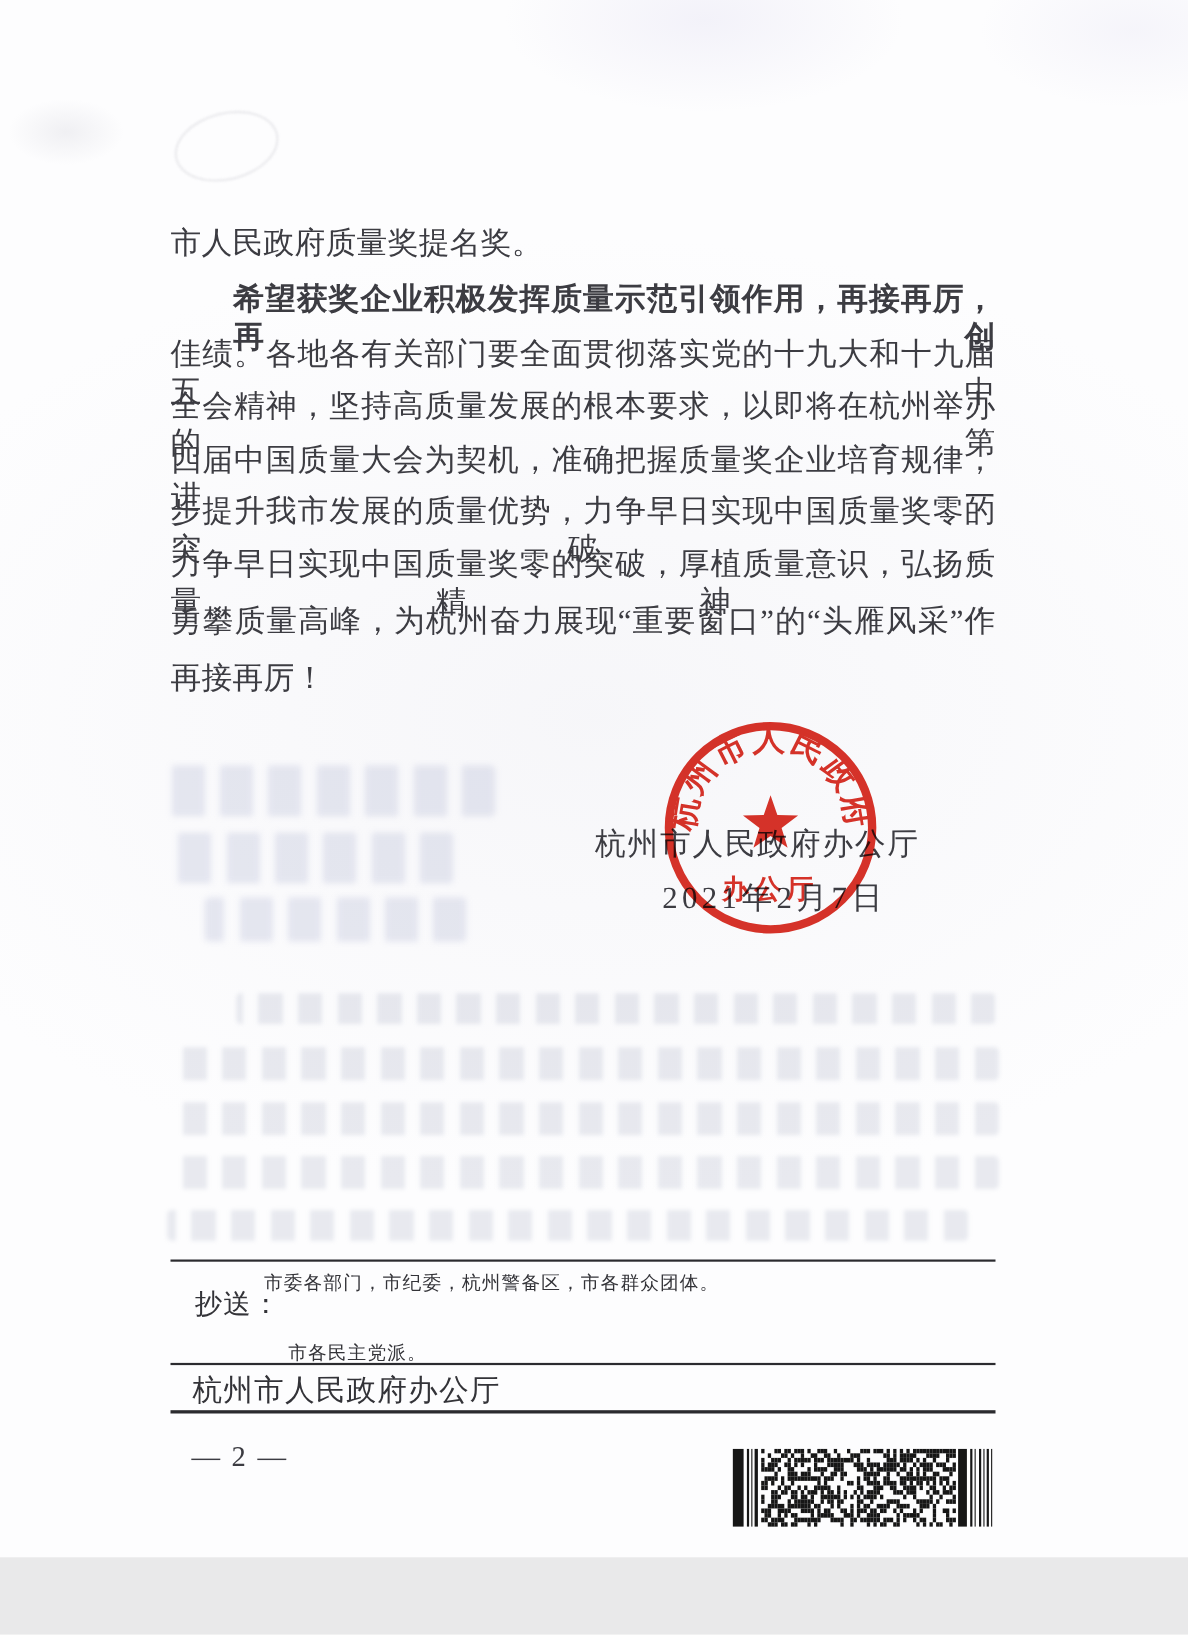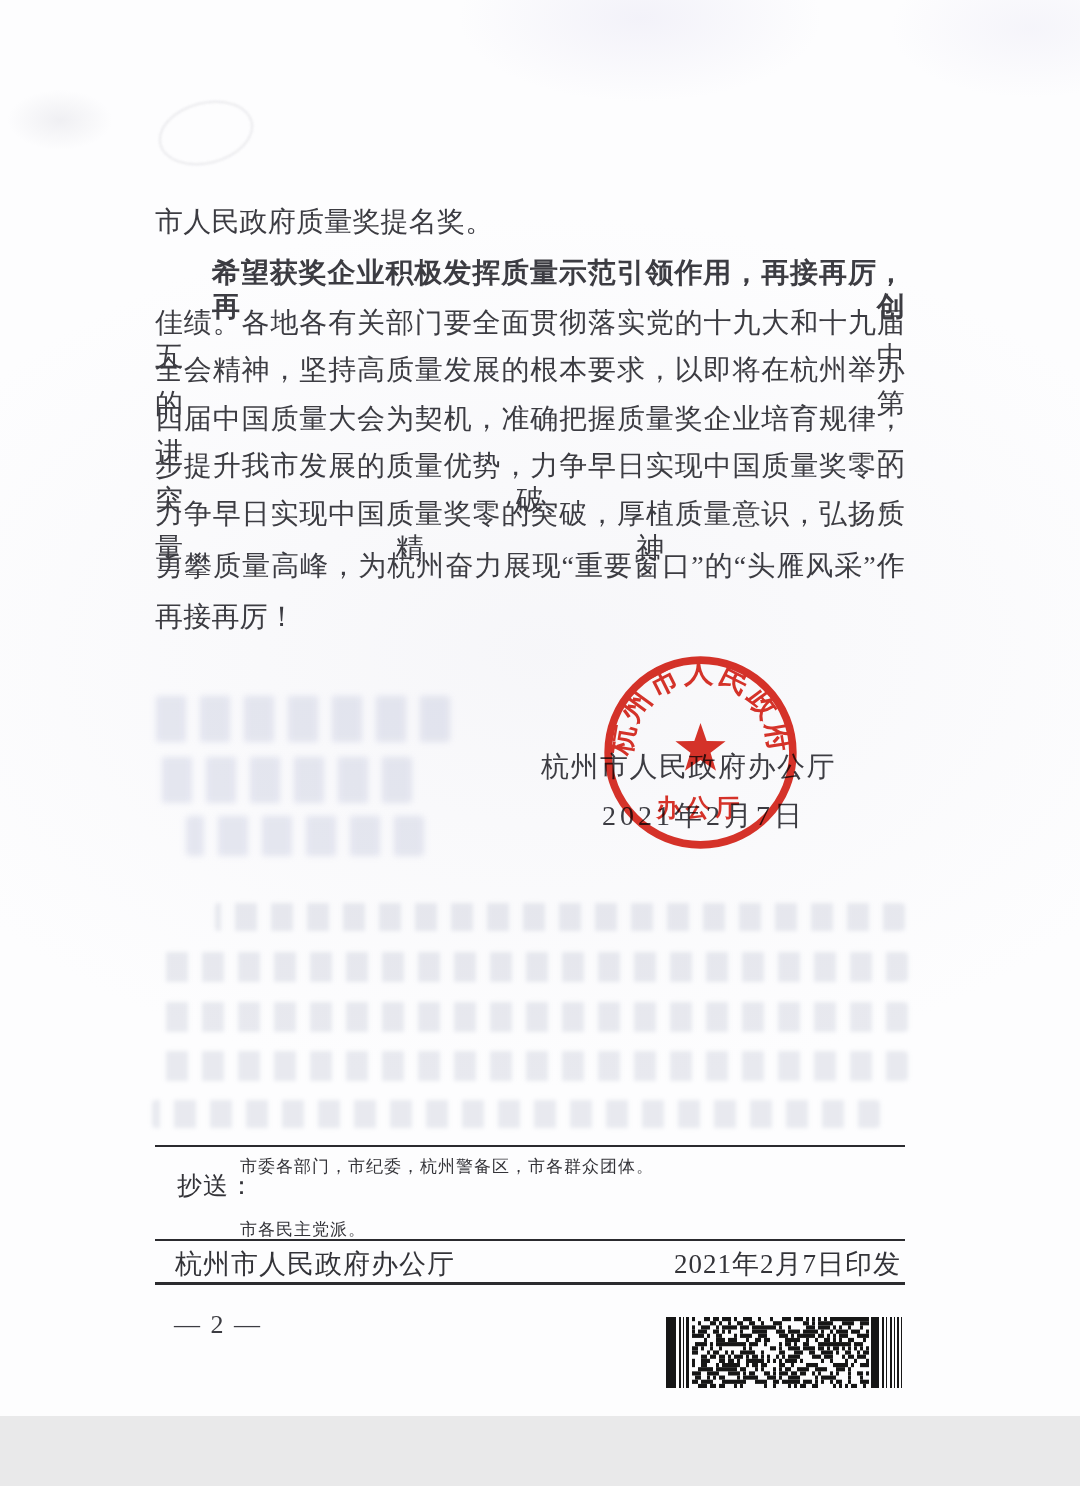--- a/index.html
+++ b/index.html
@@ -70,21 +70,21 @@
   .cc-label{
     position:absolute;left:177px;top:1129px;
     font-size:25px;color:#333338;letter-spacing:1px;white-space:nowrap;margin-top:40px;
   }
   .cc-line{
     position:absolute;left:240px;
     font-size:17px;color:#333338;letter-spacing:1px;white-space:nowrap;
   }
   .cc-line.l0{top:1155px;}
   .cc-line.l1{top:1187px;}
-  .cc-line.l2{top:1218px;}
+  .cc-line.l2{top:1218px;margin-left:22px;}
   
   .colophon{
     position:absolute;left:155px;top:1249px;width:750px;height:30px;
     display:flex;justify-content:space-between;align-items:center;
     font-size:27px;color:#333338;
   }
   .colophon .left{padding-left:20px;letter-spacing:1px;white-space:nowrap;}
   .colophon .right{padding-right:4px;letter-spacing:1px;white-space:nowrap;}
   .page-number{
     position:absolute;left:174px;top:1310px;
@@ -137,21 +137,20 @@
   <div class="bleed" style="left:152px;top:1100px;width:728px;height:28px;"></div>
 
   <div class="rule r1"></div>
   <div class="cc-label">抄送：</div>
   <div class="cc-line l0">市委各部门，市纪委，杭州警备区，市各群众团体。</div>
   <div class="cc-line l2">市各民主党派。</div>
   <div class="rule r2"></div>
 
   <div class="colophon">
     <span class="left">杭州市人民政府办公厅</span>
-    <span class="right">2021年2月7日印发</span>
   </div>
   <div class="rule r3"></div>
 
   <div class="page-number">— 2 —</div>
 
   <svg class="barcode" viewBox="0 0 239 71" aria-hidden="true" id="barcode-svg">
       <rect x="0" y="0" width="10" height="71" fill="#161616"></rect>
       <rect x="13" y="0" width="2" height="71" fill="#161616"></rect>
       <rect x="17" y="0" width="1" height="71" fill="#161616"></rect>
       <rect x="20" y="0" width="3" height="71" fill="#161616"></rect>

